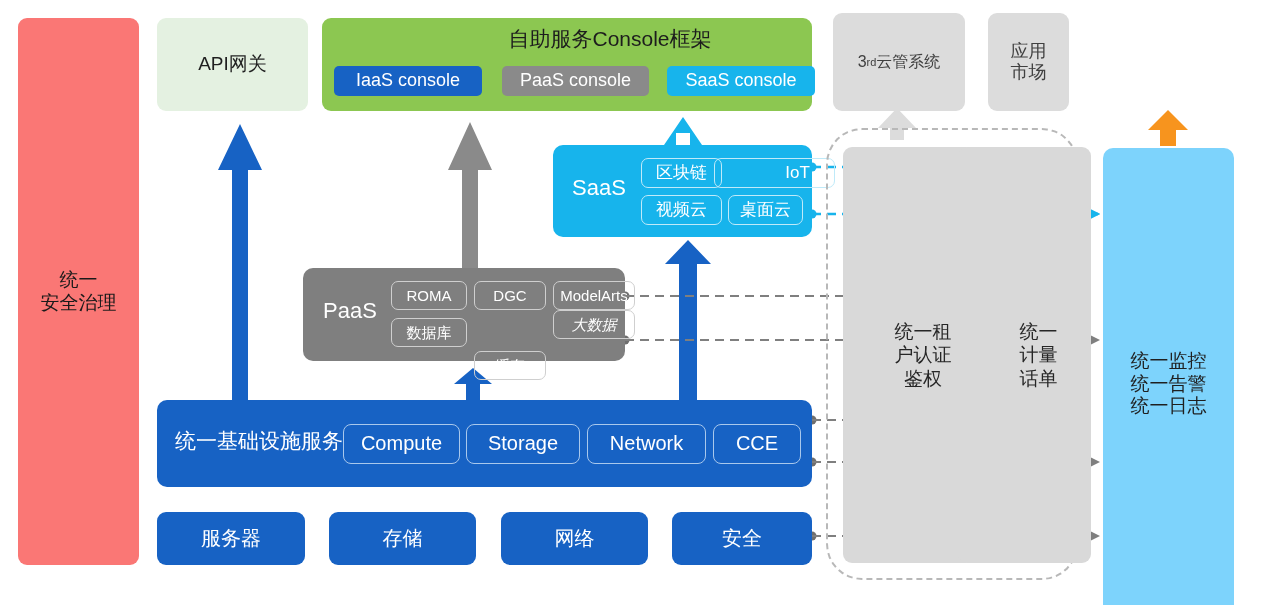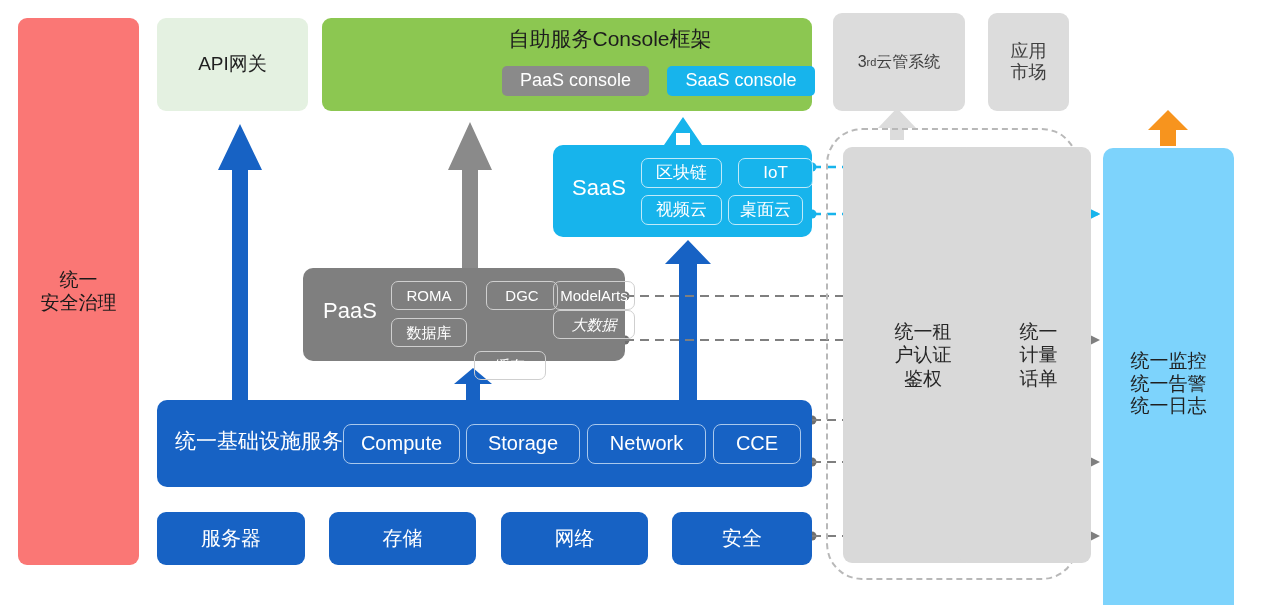--- a/index.html
+++ b/index.html
@@ -27,30 +27,30 @@
   .sup{font-size:11px;vertical-align:super;}
 
   
   .ops-top{left:1103px;top:13px;width:131px;height:98px;background:#f7941e;color:#1f1f1f;font-size:17px;border-radius:9px;}
 
   
   .saas{left:553px;top:145px;width:259px;height:92px;background:#17b4ec;border-radius:10px;display:block;}
   .saas-label{position:absolute;left:10px;top:30px;width:72px;text-align:center;color:#fff;font-size:22px;}
   .sv-chip{position:absolute;height:28px;border-radius:7px;border:1.6px solid #bfeaf9;display:flex;align-items:center;justify-content:center;color:#fff;font-size:17px;}
   .sv1{left:88px;top:13px;width:79px;}
-  .sv2{left:185px;top:13px;width:73px;}
+  .sv2{left:161px;top:13px;width:73px;padding-left:46px;}
   .sv3{left:88px;top:50px;width:79px;}
   .sv4{left:175px;top:50px;width:73px;}
 
   
   .paas{left:303px;top:268px;width:322px;height:93px;background:#7f7f7f;border-radius:10px;display:block;}
   .paas-label{position:absolute;left:8px;top:30px;width:78px;text-align:center;color:#fff;font-size:22px;}
   .pv-chip{position:absolute;height:27px;border-radius:7px;border:1.5px solid #cfcfcf;display:flex;align-items:center;justify-content:center;color:#fff;font-size:15px;}
   .pv1{left:88px;top:13px;width:74px;}
-  .pv2{left:171px;top:13px;width:70px;margin-left:12px;}
+  .pv2{left:171px;top:13px;width:70px;}
   .pv3{left:250px;top:13px;width:80px;}
   .pv4{left:88px;top:50px;width:74px;}
   .pv5{left:171px;top:50px;width:70px;margin-top:33px;}
   .pv6{left:250px;top:42px;width:80px;font-style:italic;}
 
   
   .infra{left:157px;top:400px;width:655px;height:87px;background:#1762c4;border-radius:10px;display:block;}
   .infra-label{position:absolute;left:18px;top:29px;color:#fff;font-size:21px;}
   .iv-chip{position:absolute;top:24px;height:38px;border-radius:8px;border:1.7px solid #a9c8ec;display:flex;align-items:center;justify-content:center;color:#fff;font-size:20px;}
   .iv1{left:186px;width:115px;}
@@ -148,20 +148,21 @@
     </g>
   </svg>
 
   <div class="box red-col lbl-multi">统一
 安全治理</div>
 
   <div class="box api-gw">API网关</div>
 
   <div class="box console-frame">
     <div class="console-title">自助服务Console框架</div>
+    <div class="console-chip chip-iaas">IaaS console</div>
     <div class="console-chip chip-paas">PaaS console</div>
     <div class="console-chip chip-saas">SaaS console</div>
   </div>
 
   <div class="box g3rd">
     <span>3</span>
       <span class="sup">rd</span>
       <span>云管系统</span>
   </div>
 

